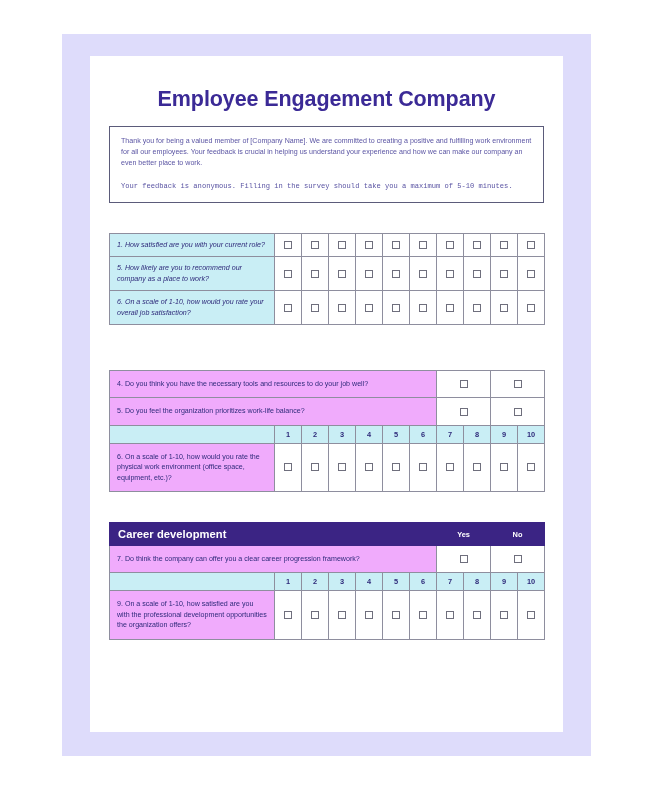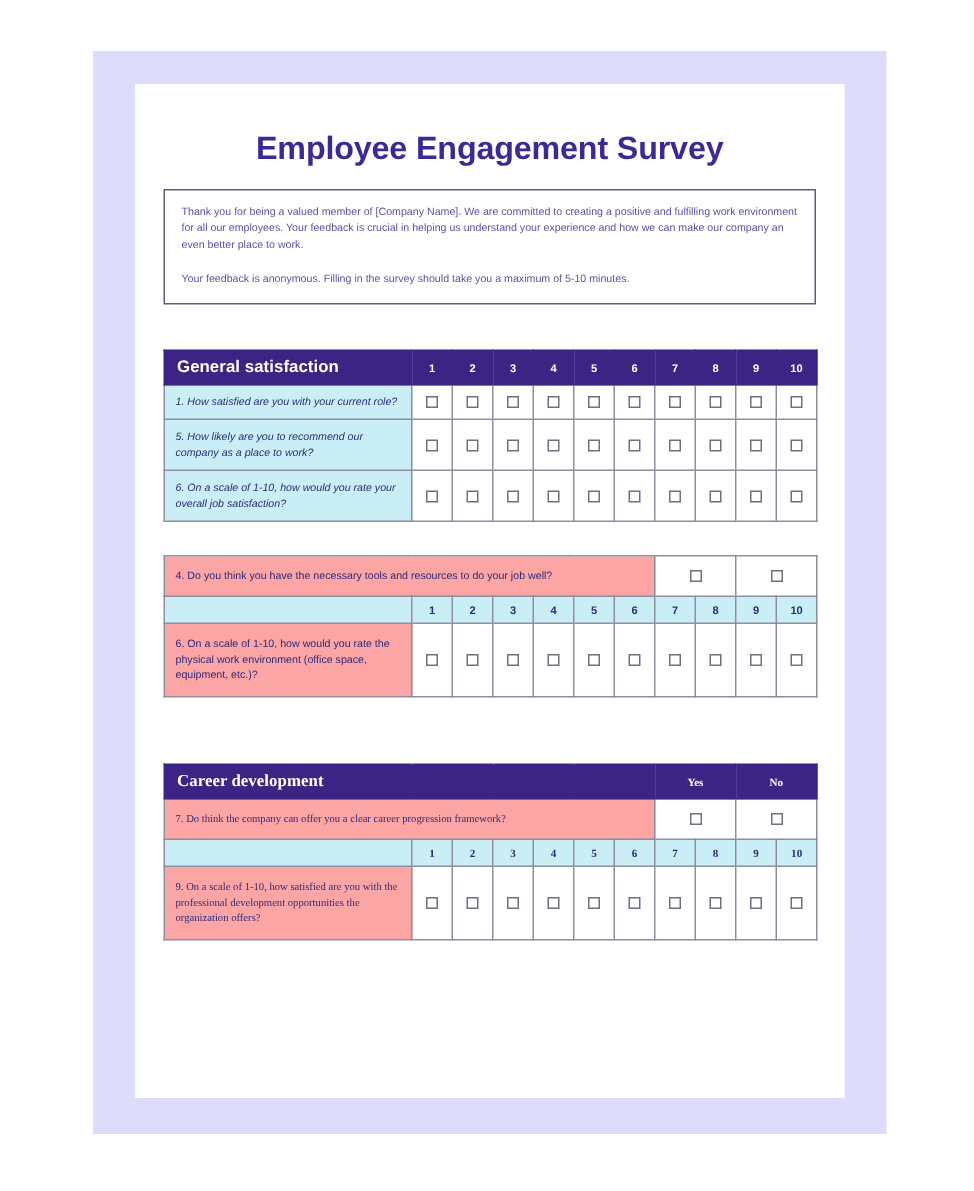--- a/index.html
+++ b/index.html
@@ -59,20 +59,21 @@
     background: #ffffff;
   }
   .intro-p {
     margin: 0;
     font-size: 7.1px;
     line-height: 11.2px;
     color: #5a54a3;
   }
   .intro-p + .intro-p {
     margin-top: 11px;
+    font-family: Liberation Mono, monospace;
   }
 
   
   .survey-table {
     position: absolute;
     left: 19px;
     width: 435px;
     border-collapse: collapse;
     table-layout: fixed;
     font-size: 7.1px;
@@ -122,21 +123,21 @@
   
   td.q-cyan {
     background: #c9eef5;
     color: #2e2a7a;
     padding: 6px 7px 6px 7px;
     line-height: 10.4px;
     vertical-align: middle;
     font-style: italic;
   }
   td.q-white {
-    background: #fca5a5;
+    background: #f0abfc;
     color: #2e2a7a;
     padding: 8px 7px 8px 7px;
     line-height: 10.4px;
     vertical-align: middle;
     margin-left: 36px;
   }
   td.cb-cell {
     background: #ffffff;
     text-align: center;
     vertical-align: middle;
@@ -152,21 +153,21 @@
 </style>
 </head>
 <body>
 
 <div class="canvas">
 
   <div class="lavender-band"></div>
 
   <div class="sheet">
 
-    <h1 class="title">Employee Engagement Survey</h1>
+    <h1 class="title">Employee Engagement Company</h1>
 
     <div class="intro-box">
       <p class="intro-p">Thank you for being a valued member of [Company Name]. We are committed to creating a positive and fulfilling work environment for all our employees. Your feedback is crucial in helping us understand your experience and how we can make our company an even better place to work.</p>
       <p class="intro-p">Your feedback is anonymous. Filling in the survey should take you a maximum of 5-10 minutes.</p>
     </div>
 
     <table class="survey-table" style="top:177px;">
       <colgroup>
         <col style="width:165px">
         <col style="width:27px">
@@ -174,33 +175,20 @@
           <col style="width:27px">
           <col style="width:27px">
           <col style="width:27px">
         <col style="width:27px">
           <col style="width:27px">
           <col style="width:27px">
           <col style="width:27px">
           <col style="width:27px">
       </colgroup>
       <tbody>
-          <tr class="sec-head">
-        <th class="sec-title">General satisfaction</th>
-        <th class="scale-num">1</th>
-        <th class="scale-num">2</th>
-        <th class="scale-num">3</th>
-        <th class="scale-num">4</th>
-        <th class="scale-num">5</th>
-        <th class="scale-num">6</th>
-        <th class="scale-num">7</th>
-        <th class="scale-num">8</th>
-        <th class="scale-num">9</th>
-        <th class="scale-num">10</th>
-      </tr>
       <tr>
         <td class="q-cyan">1. How satisfied are you with your current role?</td>
         <td class="cb-cell"><span class="checkbox"></span></td>
         <td class="cb-cell"><span class="checkbox"></span></td>
         <td class="cb-cell"><span class="checkbox"></span></td>
         <td class="cb-cell"><span class="checkbox"></span></td>
         <td class="cb-cell"><span class="checkbox"></span></td>
         <td class="cb-cell"><span class="checkbox"></span></td>
         <td class="cb-cell"><span class="checkbox"></span></td>
         <td class="cb-cell"><span class="checkbox"></span></td>
@@ -246,20 +234,25 @@
           <col style="width:27px">
         <col style="width:27px">
           <col style="width:27px">
           <col style="width:27px">
           <col style="width:27px">
           <col style="width:27px">
       </colgroup>
       <tbody>
       <tr>
         <td class="q-white" colspan="7">4. Do you think you have the necessary tools and resources to do your job well?</td>
+        <td class="cb-cell" colspan="2"><span class="checkbox"></span></td>
+        <td class="cb-cell" colspan="2"><span class="checkbox"></span></td>
+      </tr>
+      <tr>
+        <td class="q-white" colspan="7">5. Do you feel the organization prioritizes work-life balance?</td>
         <td class="cb-cell" colspan="2"><span class="checkbox"></span></td>
         <td class="cb-cell" colspan="2"><span class="checkbox"></span></td>
       </tr>
       <tr class="scale-head">
         <td class="blank"></td>
         <td>1</td>
         <td>2</td>
         <td>3</td>
         <td>4</td>
         <td>5</td>
@@ -278,21 +271,21 @@
         <td class="cb-cell"><span class="checkbox"></span></td>
         <td class="cb-cell"><span class="checkbox"></span></td>
         <td class="cb-cell"><span class="checkbox"></span></td>
         <td class="cb-cell"><span class="checkbox"></span></td>
         <td class="cb-cell"><span class="checkbox"></span></td>
         <td class="cb-cell"><span class="checkbox"></span></td>
       </tr>
     </tbody>
       </table>
 
-    <table class="survey-table" style="top:453px;font-family:Liberation Serif, serif;">
+    <table class="survey-table" style="top:466px;">
       <colgroup>
         <col style="width:165px">
         <col style="width:27px">
           <col style="width:27px">
           <col style="width:27px">
           <col style="width:27px">
           <col style="width:27px">
         <col style="width:27px">
           <col style="width:27px">
           <col style="width:27px">

